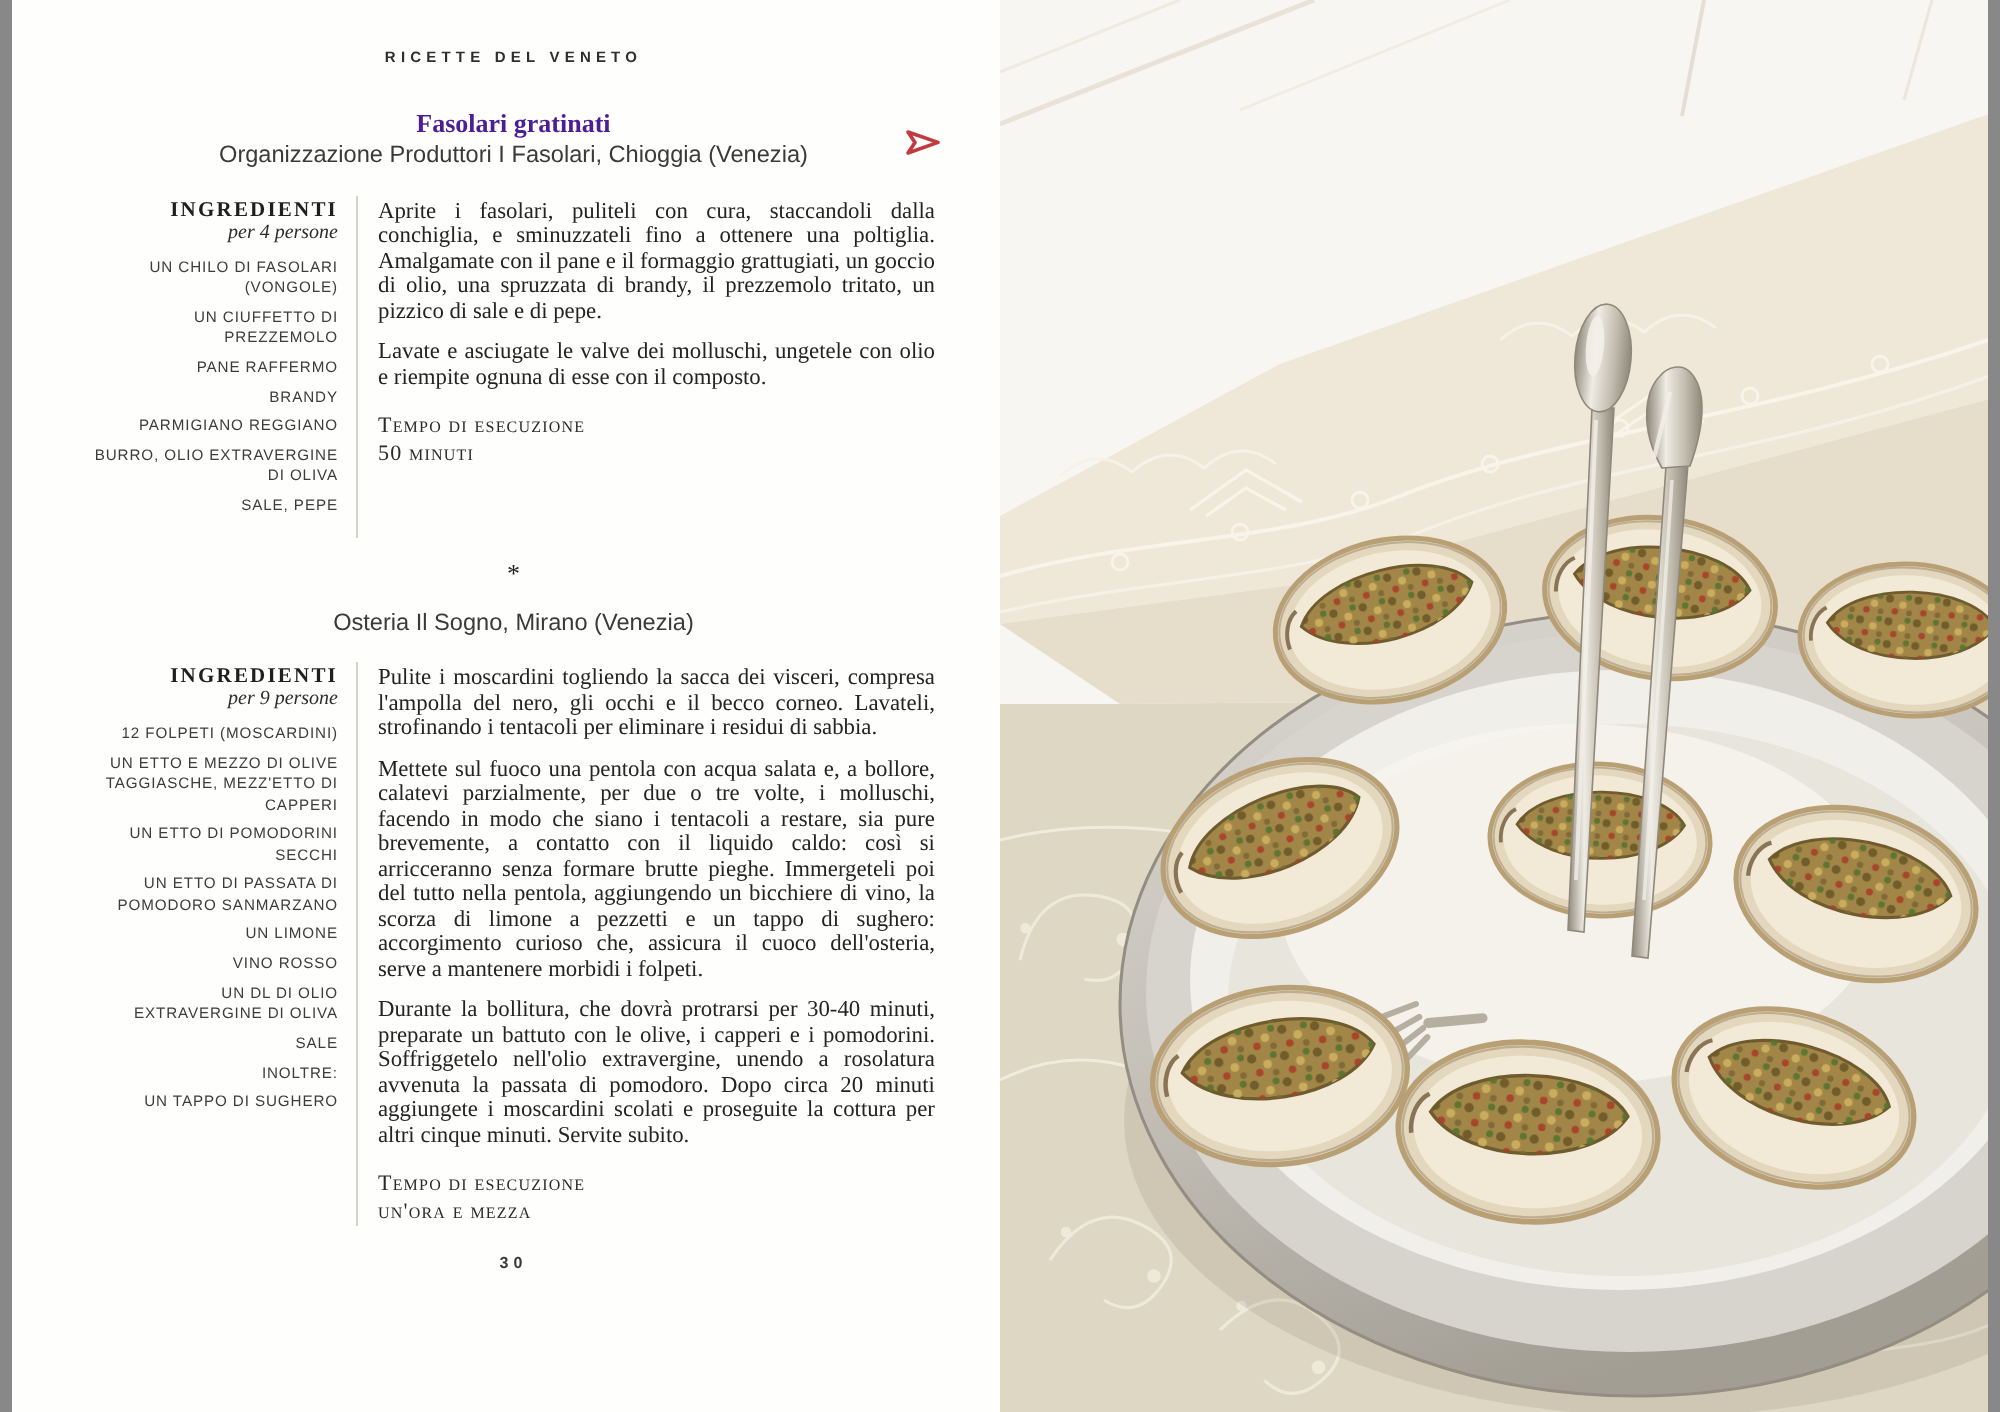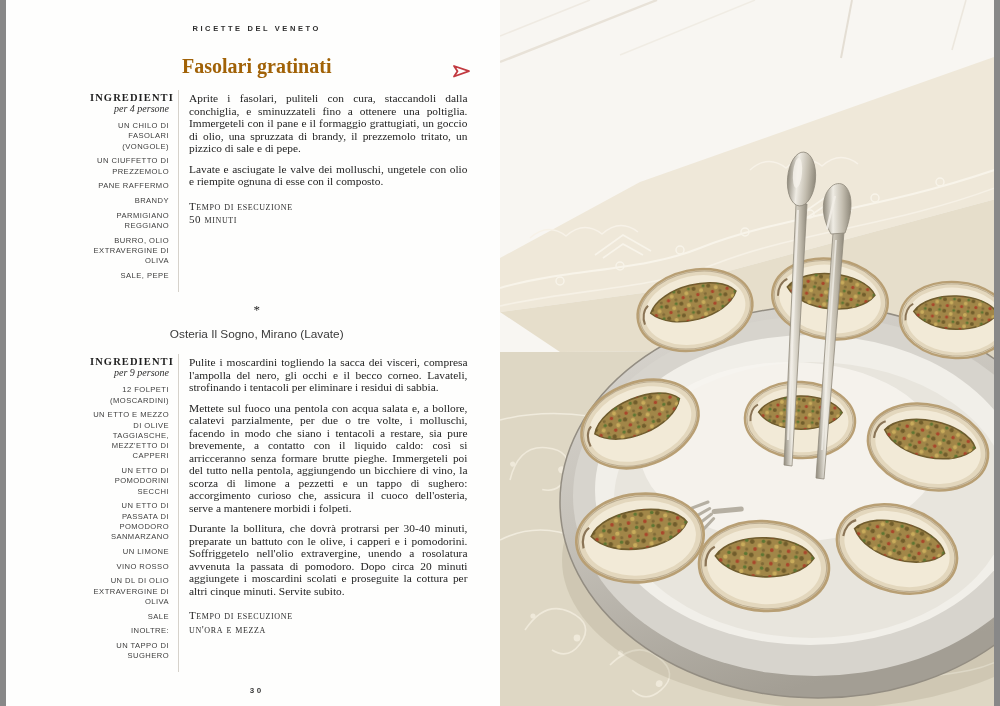--- a/index.html
+++ b/index.html
@@ -17,37 +17,36 @@
   .running-header{
     text-align:center;
     font-family:"Liberation Sans", sans-serif;
     font-size:7.5px;font-weight:bold;letter-spacing:2.6px;
     color:#2e2e2e;margin:0 0 0 0;
   }
   .recipe-head{position:relative;text-align:center;margin-top:22px;}
   .recipe-head.second{margin-top:10px;}
   .recipe-title{
     font-family:"Liberation Serif", serif;
-    font-size:20px;font-weight:600;color:#a16207;margin:0;line-height:1.1;
+    font-size:13px;font-weight:600;color:#4c1d95;margin:0;line-height:1.1;
   }
   .recipe-source{
     font-family:"Liberation Sans", sans-serif;
     font-size:11.8px;color:#3a3a3a;margin:2px 0 0 0;line-height:1.15;
   }
   .photo-arrow{position:absolute;right:-5px;top:9px;}
   .recipe-body{
     display:grid;grid-template-columns:133px 1fr;margin-top:13px;
   }
   .ingredients-col{
     border-right:1px solid #d6d2cb;
     padding:2px 9px 6px 0;
     text-align:right;
     font-family:"Liberation Sans", sans-serif;
     color:#3c3c3c;
-    margin-left:44px;
   }
   .ingredients-title{
     font-family:"Liberation Serif", serif;
     font-size:10.5px;font-weight:bold;letter-spacing:1.1px;color:#1f1f1f;
     margin:0;
   }
   .serving{
     font-family:"Liberation Serif", serif;
     font-style:italic;font-size:10px;color:#2c2c2c;margin:0 0 7px 0;
   }
@@ -82,53 +81,54 @@
 <body>
 
 <div class="spread">
 
   <div class="left-page">
 
     <div class="running-header">RICETTE DEL VENETO</div>
 
     <div class="recipe-head">
       <h1 class="recipe-title">Fasolari gratinati</h1>
+      <p class="recipe-source">Organizzazione Produttori I Fasolari, Chioggia (Venezia)</p>
       <span class="photo-arrow">
         <svg width="20" height="15" viewBox="0 0 20 15">
           <path d="M2,2 L17,7.2 L2,12.5 L5.5,7.2 Z" fill="none" stroke="#c23a40" stroke-width="1.8" stroke-linejoin="round"></path>
         </svg>
       </span>
     </div>
 
     <div class="recipe-body">
       <aside class="ingredients-col">
         <p class="ingredients-title">INGREDIENTI</p>
         <p class="serving">per 4 persone</p>
         <p class="ingredient-item">UN CHILO DI FASOLARI (VONGOLE)</p>
         <p class="ingredient-item">UN CIUFFETTO DI PREZZEMOLO</p>
         <p class="ingredient-item">PANE RAFFERMO</p>
         <p class="ingredient-item">BRANDY</p>
         <p class="ingredient-item">PARMIGIANO REGGIANO</p>
         <p class="ingredient-item">BURRO, OLIO EXTRAVERGINE DI OLIVA</p>
         <p class="ingredient-item">SALE, PEPE</p>
       </aside>
       <div class="method-col">
-        <p class="method-para">Aprite i fasolari, puliteli con cura, staccandoli dalla conchiglia, e sminuzzateli fino a ottenere una poltiglia. Immergeteli con il pane e il formaggio grattugiati, un goccio di olio, una spruzzata di brandy, il prezzemolo tritato, un pizzico di sale e di pepe.</p>
+        <p class="method-para">Aprite i fasolari, puliteli con cura, staccandoli dalla conchiglia, e sminuzzateli fino a ottenere una poltiglia. Amalgamate con il pane e il formaggio grattugiati, un goccio di olio, una spruzzata di brandy, il prezzemolo tritato, un pizzico di sale e di pepe.</p>
         <p class="method-para">Lavate e asciugate le valve dei molluschi, ungetele con olio e riempite ognuna di esse con il composto.</p>
         <div class="tempo">
           <p class="tempo-label">Tempo di esecuzione</p>
           <p class="tempo-value">50 minuti</p>
         </div>
       </div>
     </div>
 
     <div class="divider-star">*</div>
 
     <div class="recipe-head second">
-      <p class="recipe-source">Osteria Il Sogno, Mirano (Lavate)</p>
+      <p class="recipe-source">Osteria Il Sogno, Mirano (Venezia)</p>
     </div>
 
     <div class="recipe-body">
       <aside class="ingredients-col">
         <p class="ingredients-title">INGREDIENTI</p>
         <p class="serving">per 9 persone</p>
         <p class="ingredient-item">12 FOLPETI (MOSCARDINI)</p>
         <p class="ingredient-item">UN ETTO E MEZZO DI OLIVE TAGGIASCHE, MEZZ'ETTO DI CAPPERI</p>
         <p class="ingredient-item">UN ETTO DI POMODORINI SECCHI</p>
         <p class="ingredient-item">UN ETTO DI PASSATA DI POMODORO SANMARZANO</p>

